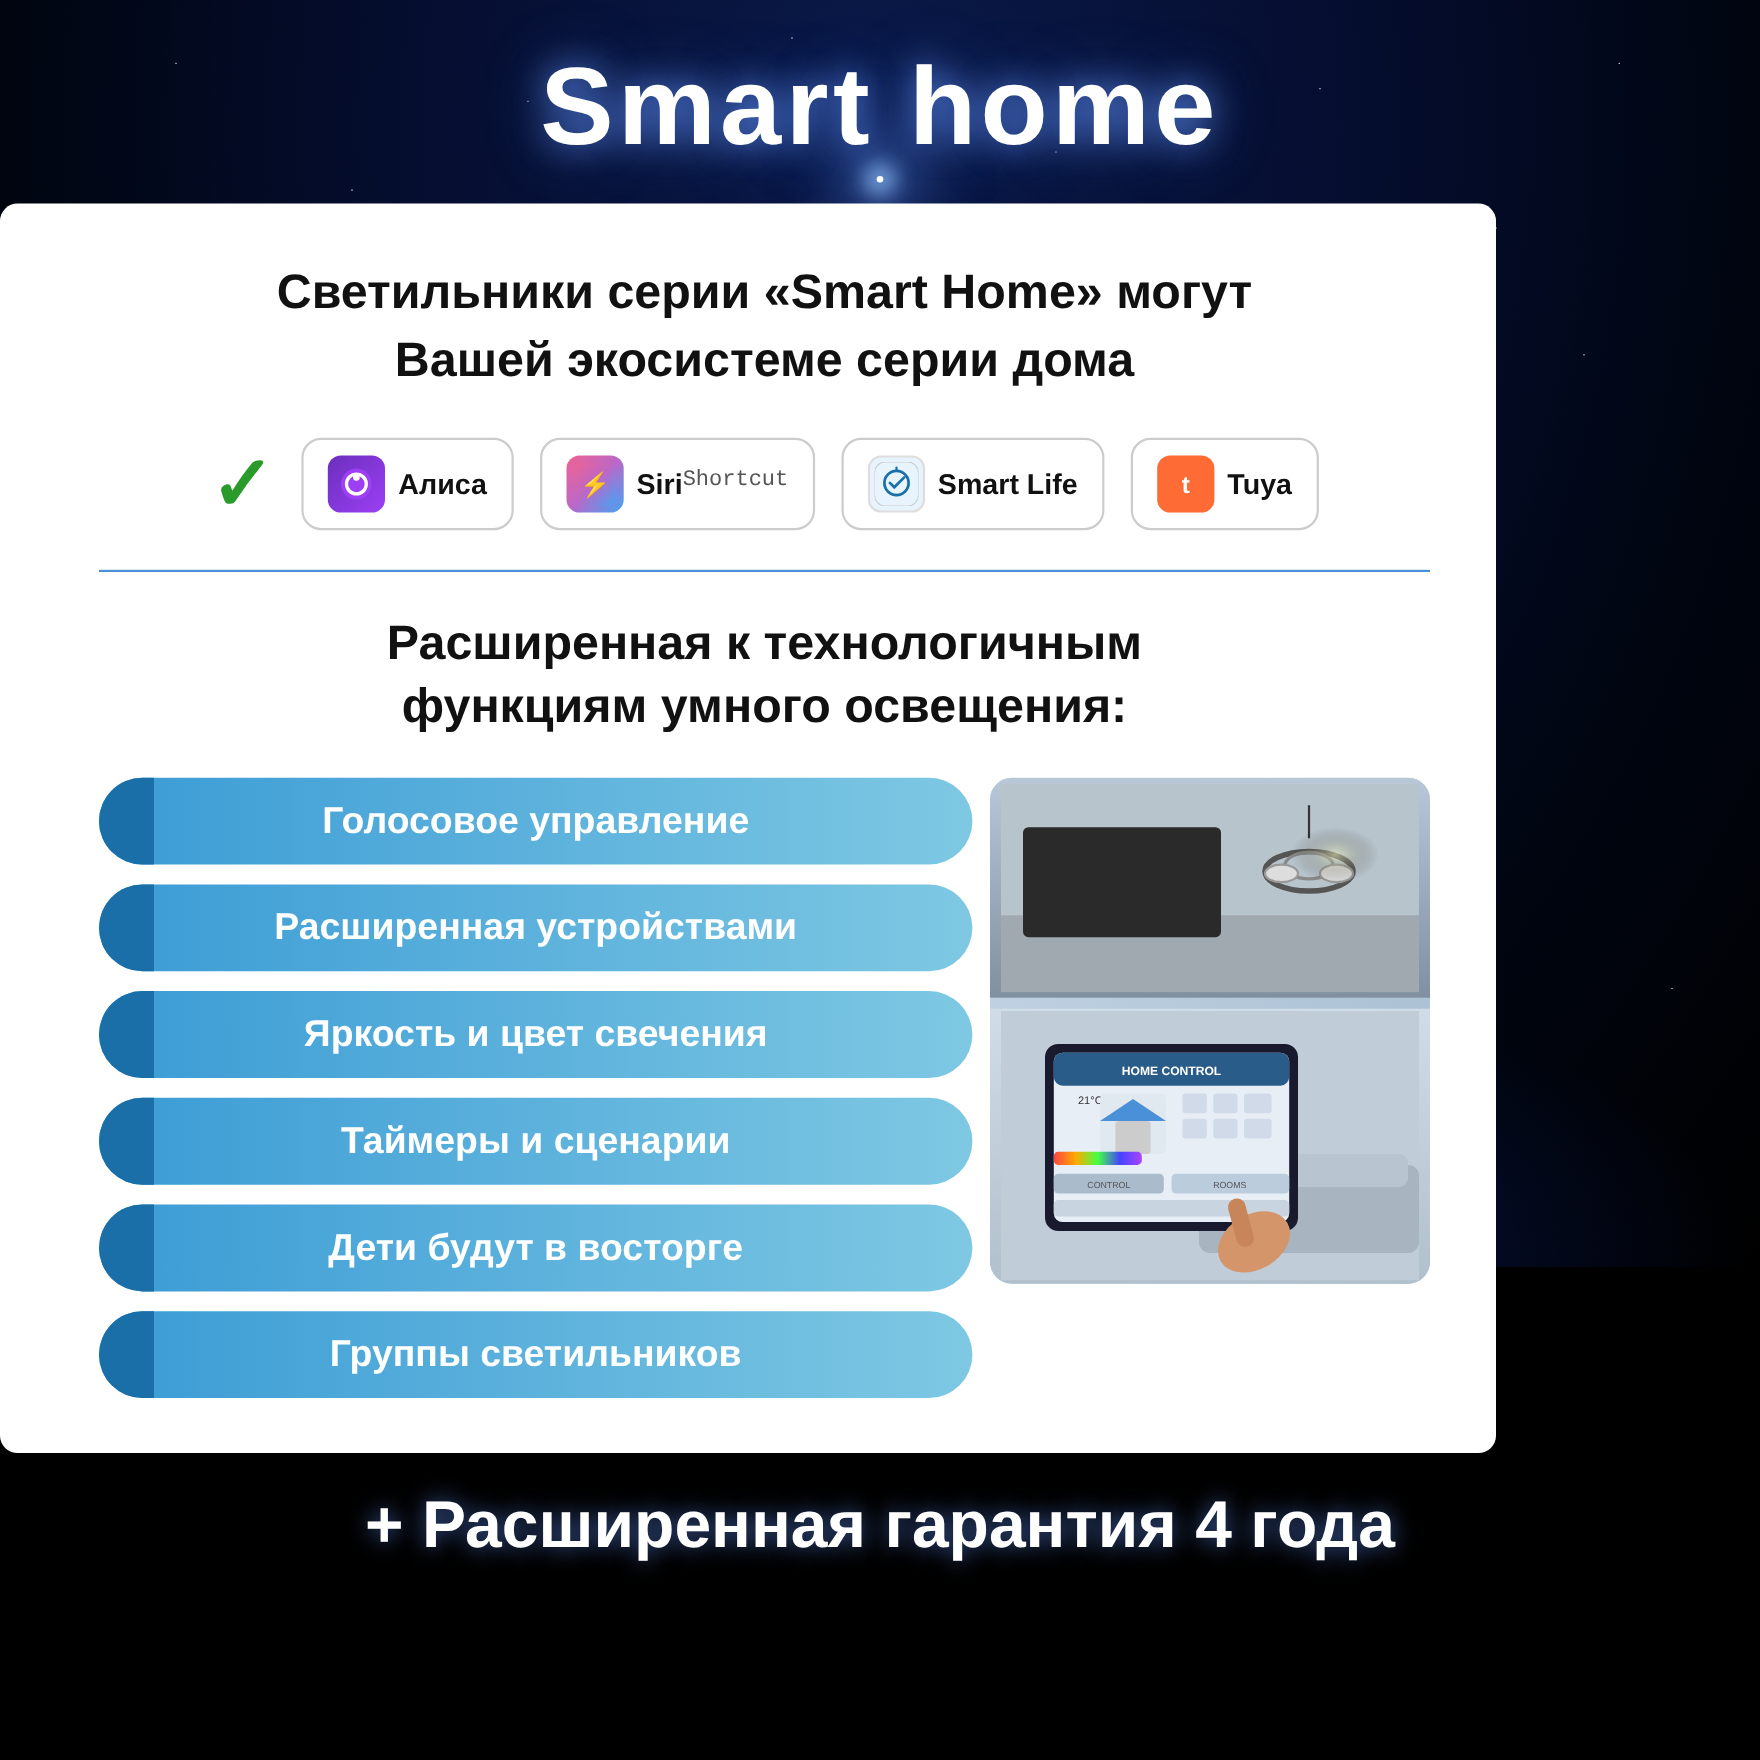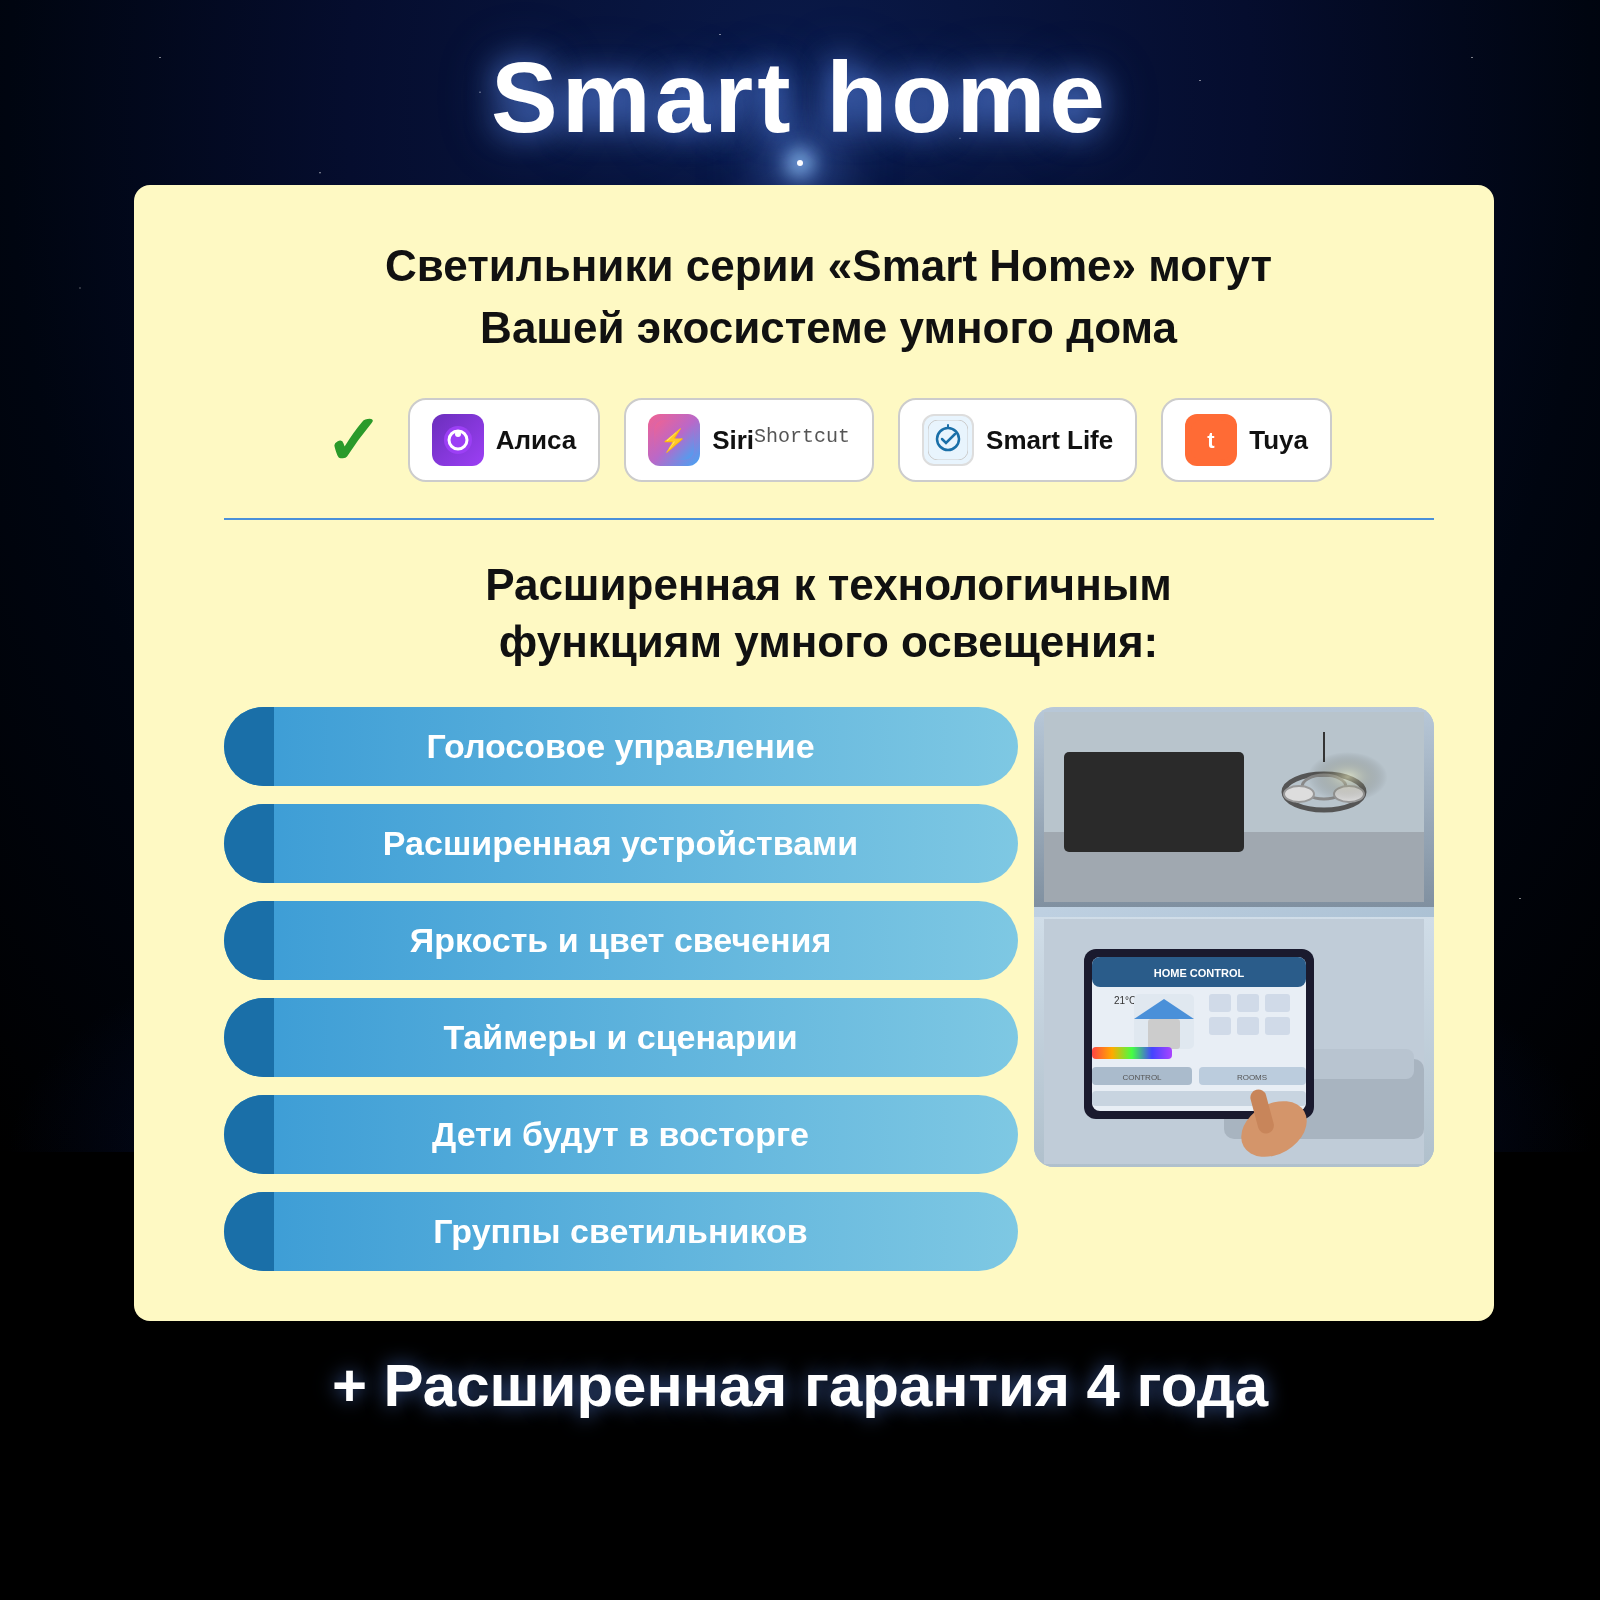--- a/index.html
+++ b/index.html
@@ -11,21 +11,21 @@
       font-family: 'Arial', sans-serif;
       background: #000;
     }
 
     .outer {
       width: 1600px;
       height: 1152px;
       position: relative;
       display: flex;
       flex-direction: column;
-      align-items: center;
+      align-items: flex-start;
     }
 
     
     .bg {
       position: absolute;
       inset: 0;
       background: radial-gradient(ellipse at 50% 10%, #0a1a4a 0%, #050d2e 40%, #000510 70%, #000 100%);
       overflow: hidden;
     }
 
@@ -100,27 +100,26 @@
       background: white;
       border-radius: 50%;
       box-shadow: 0 0 20px 10px rgba(150, 200, 255, 0.9), 0 0 60px 30px rgba(100, 150, 255, 0.5);
       z-index: 5;
     }
 
     
     .content-card {
       position: relative;
       z-index: 10;
-      background: #fef9c3;
+      background: #ffffff;
       width: 1360px;
       border-radius: 16px;
       padding: 50px 60px 50px 90px;
       flex: 1;
       max-height: 1250px;
-      margin-left: 27px;
     }
 
     
     .description {
       text-align: center;
       font-size: 44px;
       font-weight: bold;
       color: #111;
       line-height: 1.4;
       margin-bottom: 40px;
@@ -330,21 +329,21 @@
   <div class="top-section">
     <h1 class="main-title">Smart home</h1>
   </div>
 
   <div class="star-glow"></div>
 
   <div class="content-card">
 
     <div class="description">
       <div>Светильники серии «Smart Home» могут</div>
-      <div>Вашей экосистеме умного дома</div>
+      <div>Вашей экосистеме серии дома</div>
     </div>
 
     <div class="apps-row">
 
       <span class="checkmark">✓</span>
 
       <div class="app-badge">
         <div class="app-icon alice-icon">
           <svg width="32" height="32" viewBox="0 0 32 32">
             <circle cx="16" cy="16" r="14" fill="#9c3ff5"></circle>

